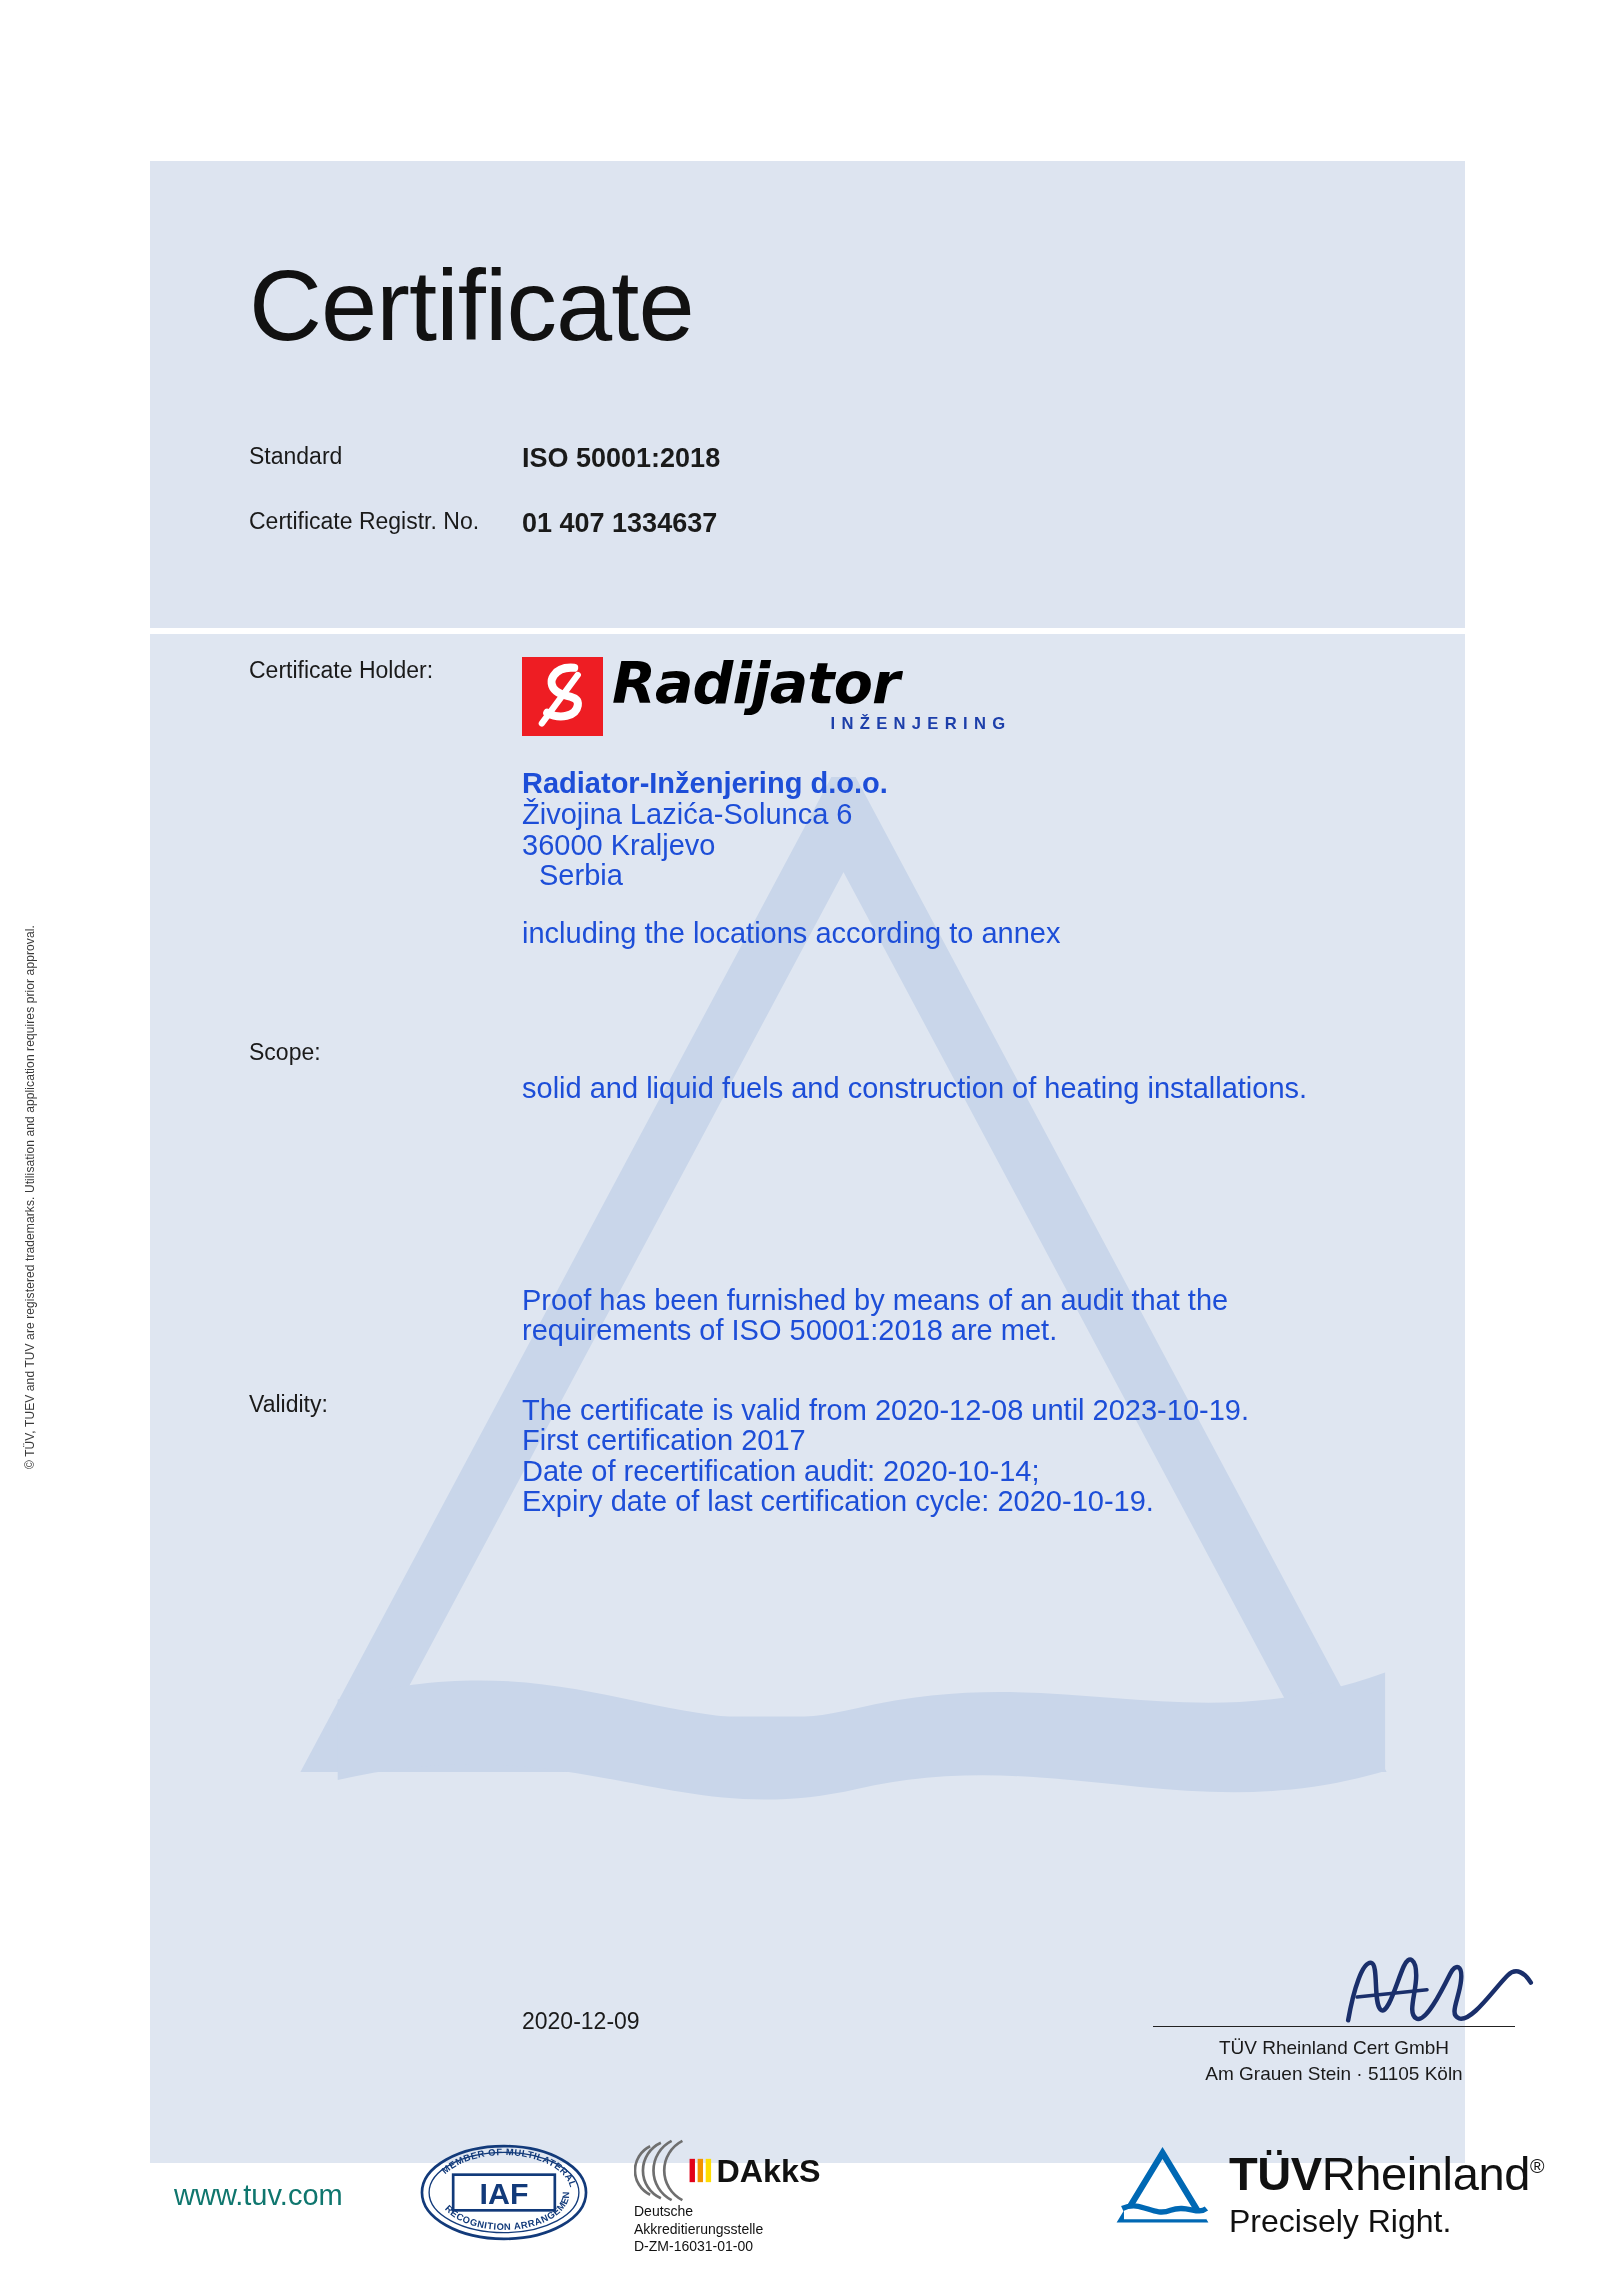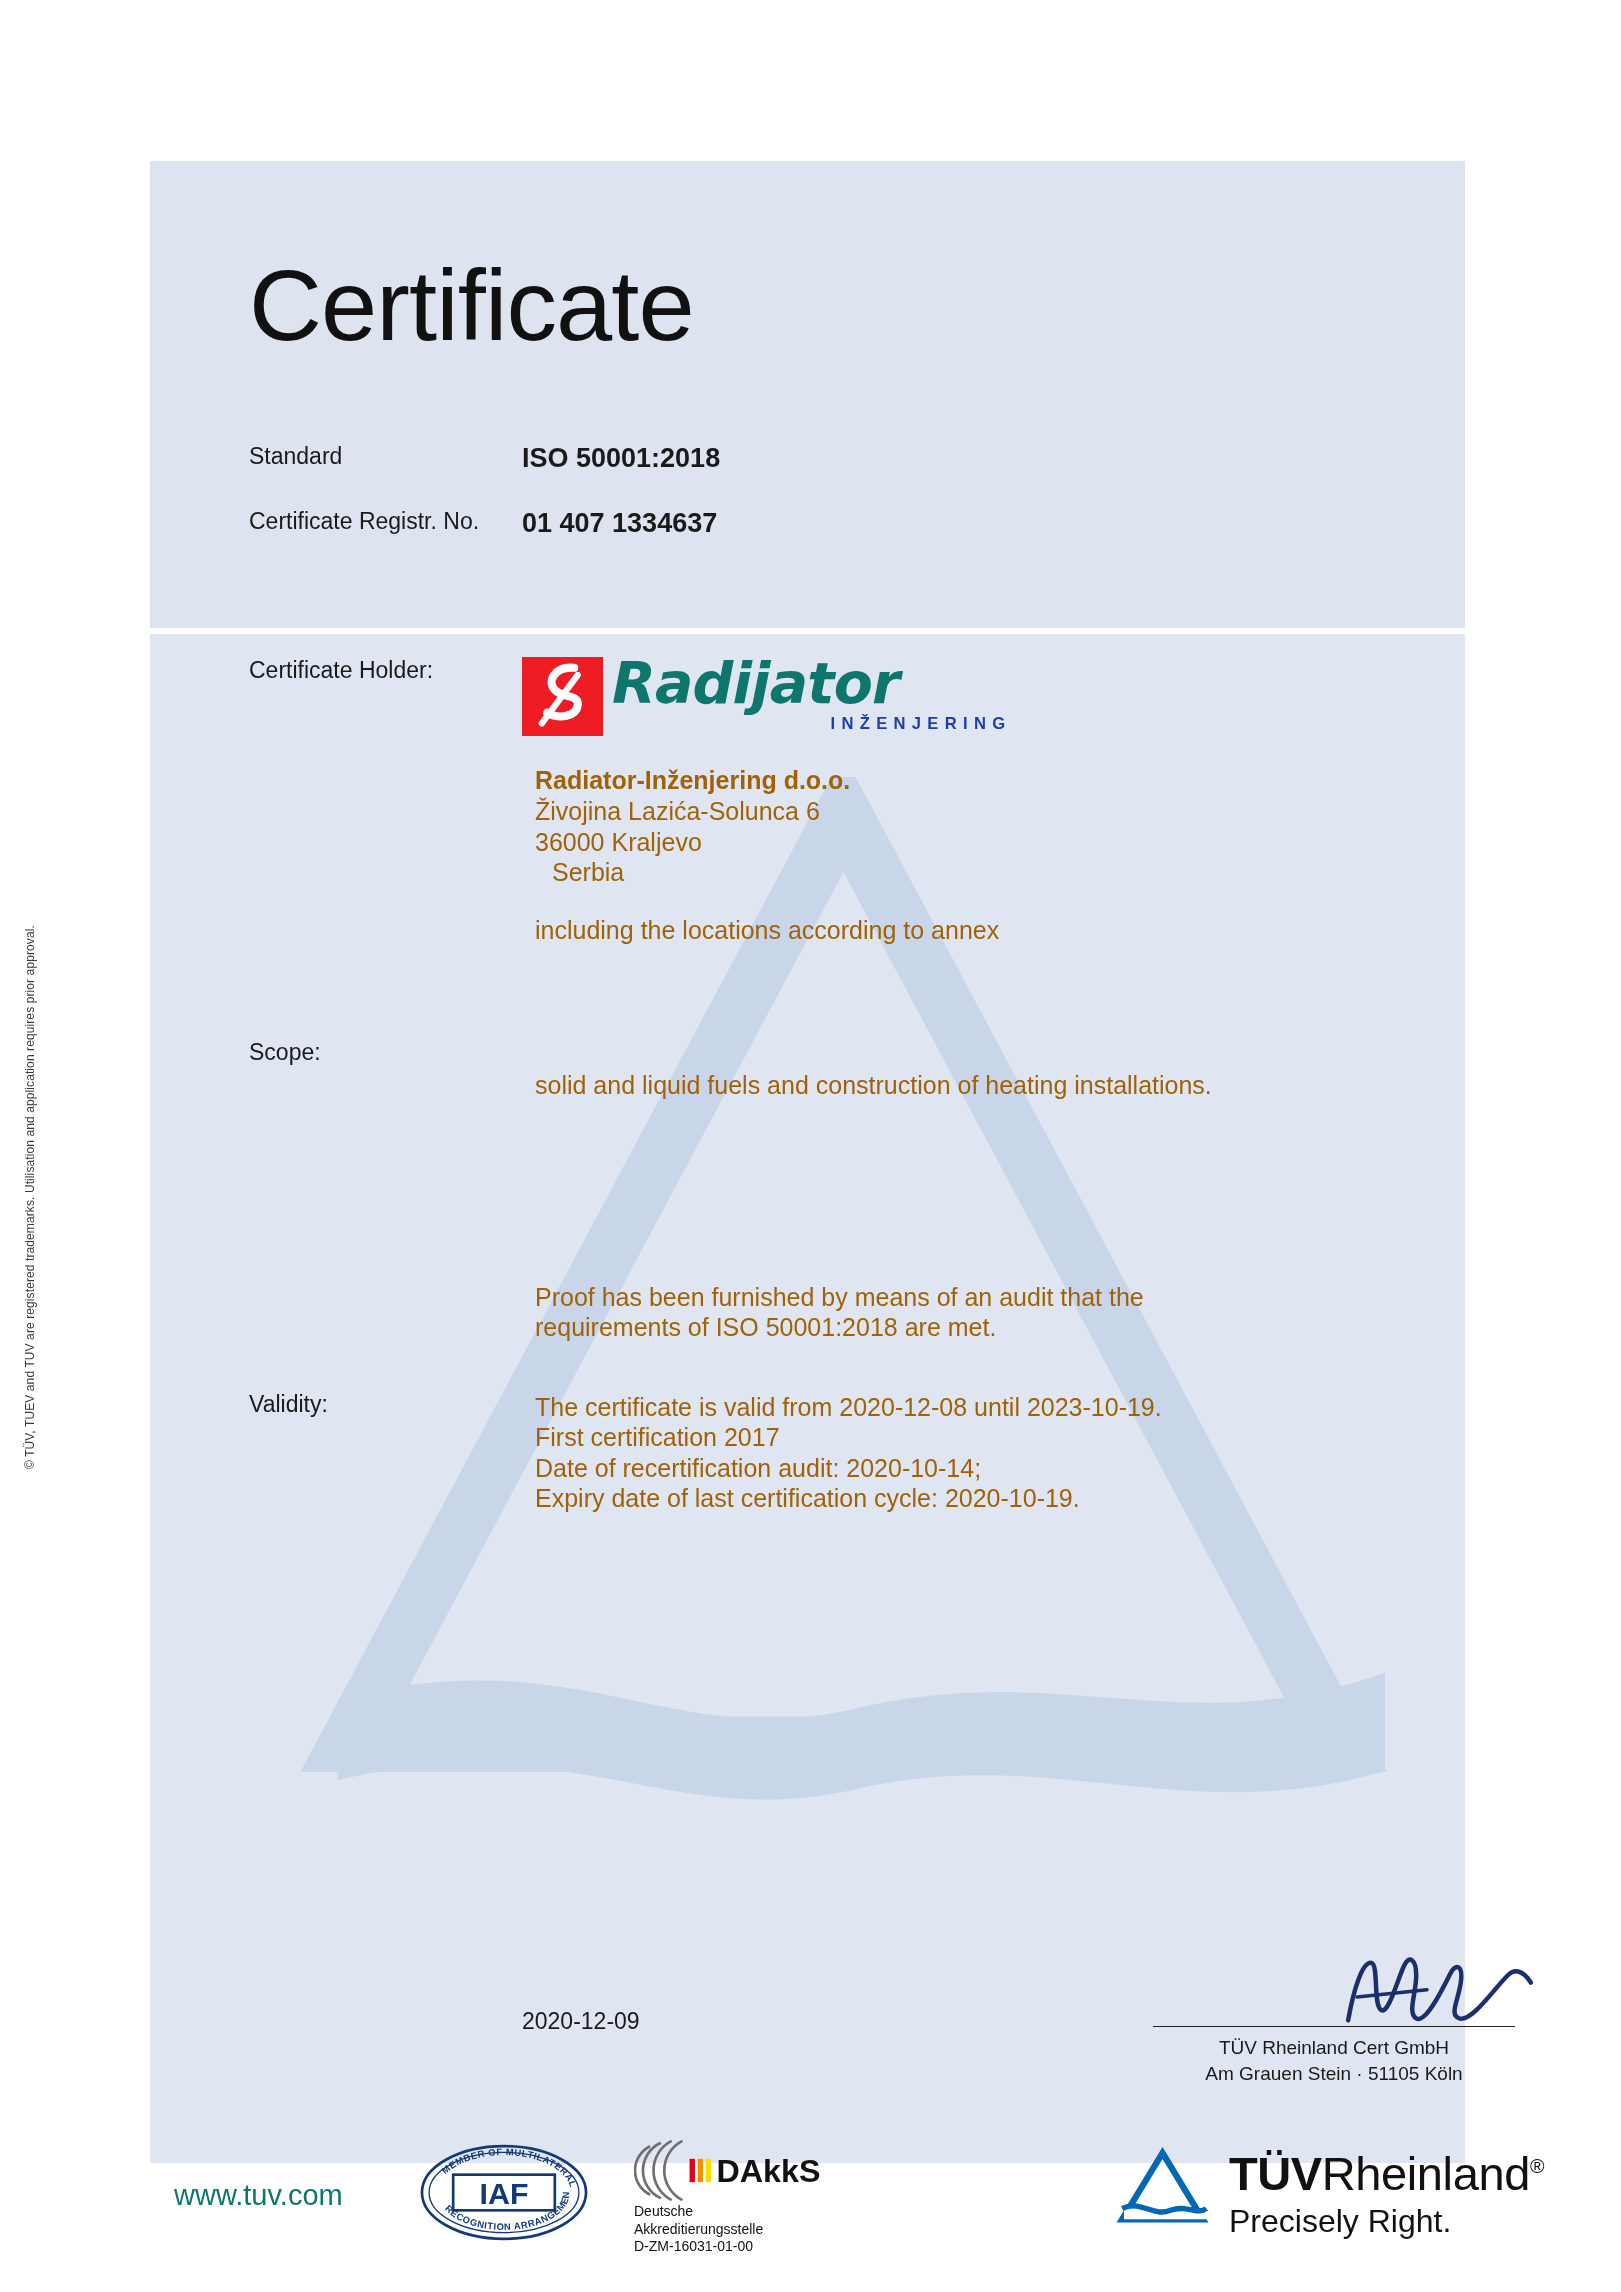--- a/index.html
+++ b/index.html
@@ -88,23 +88,23 @@
   .row-regno { top: 347px; }
 
   .lbl {
     position: absolute;
     left: 99px;
     font-size: 23px;
     color: #1a1a1a;
   }
   .val {
     position: absolute;
-    left: 385px;
-    font-size: 25px;
-    color: #a16207;
+    left: 372px;
+    font-size: 29px;
+    color: #1d4ed8;
     line-height: 1.33;
   }
 
   
   .logo-wrap {
     position: absolute;
     left: 372px;
     top: 19.7px;
     width: 497px;
     height: 86px;
@@ -123,21 +123,21 @@
     left: 90px;
     top: 1.8px;
     width: 403px;
   }
   .logo-word {
     font-family: "DejaVu Sans", sans-serif;
     font-weight: bold;
     font-style: italic;
     font-size: 57px;
     letter-spacing: -0.9px;
-    color: #0f766e;
+    color: #000000;
     line-height: 1;
   }
   .logo-sub {
     margin-top: 1.8px;
     font-size: 16.6px;
     letter-spacing: 6.3px;
     color: #1d3faa;
     font-weight: bold;
     text-align: right;
     padding-right: 3.6px;

